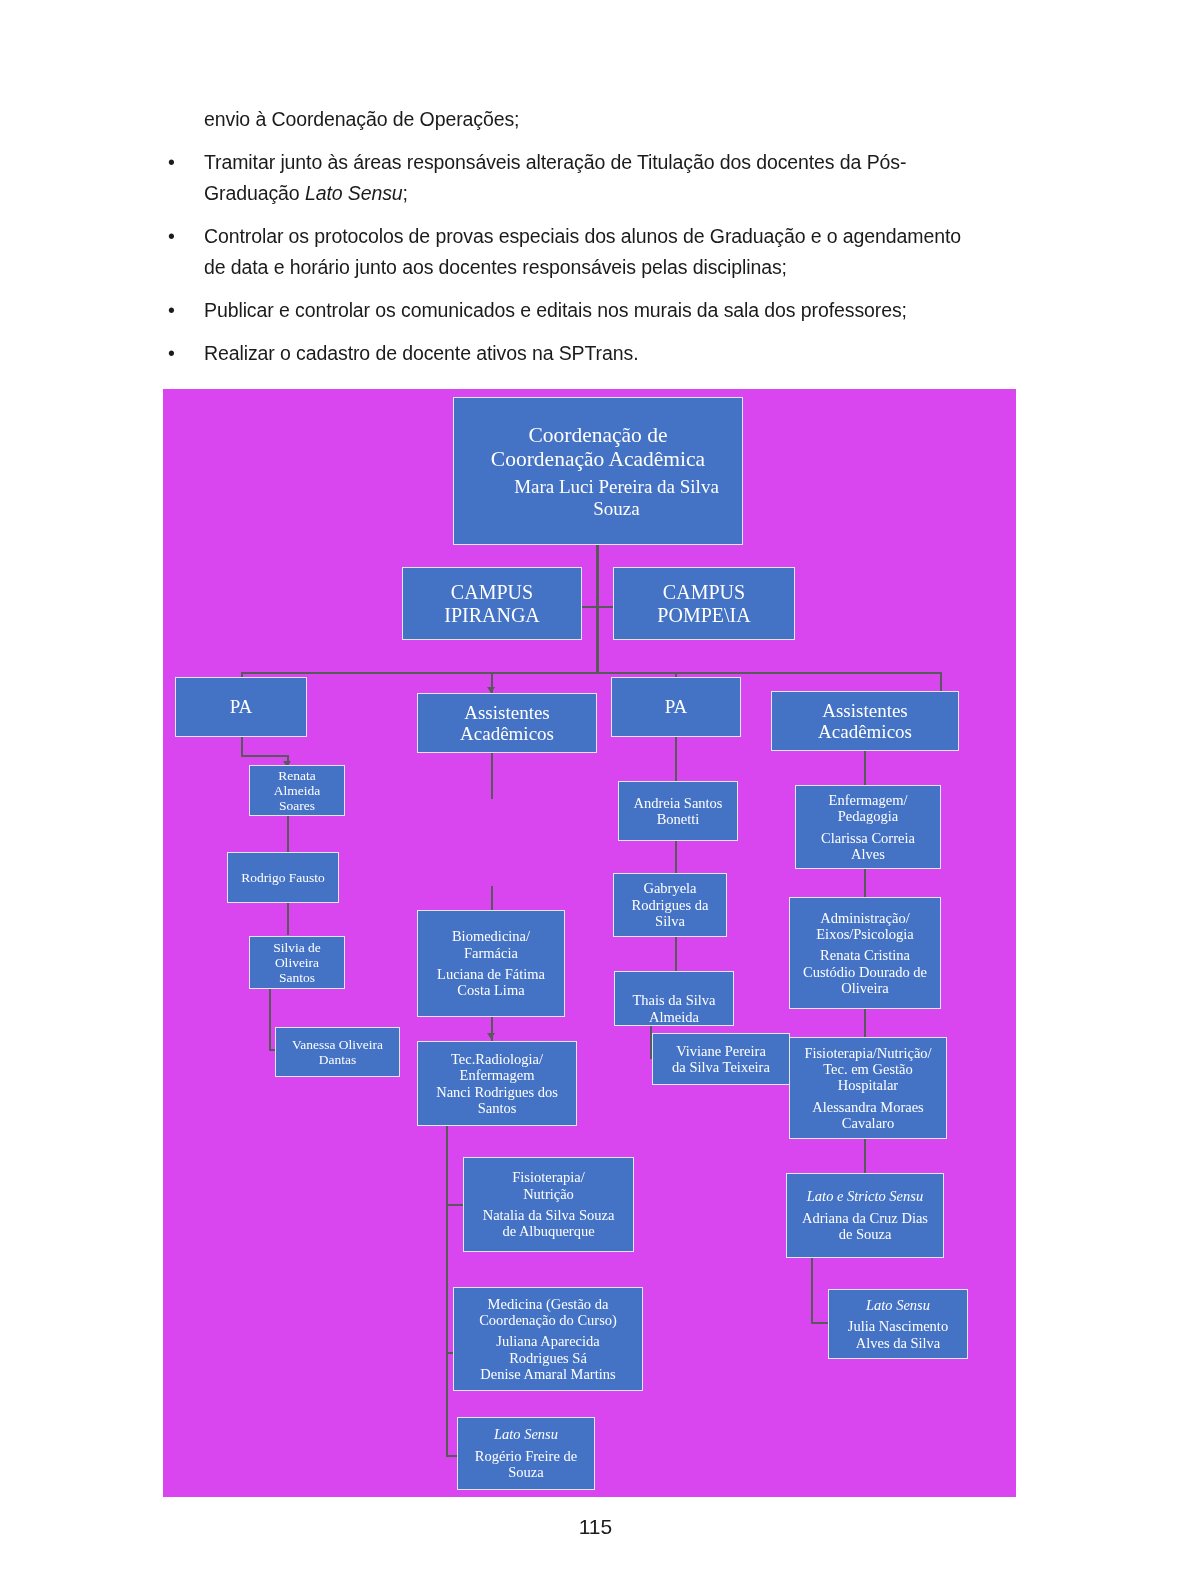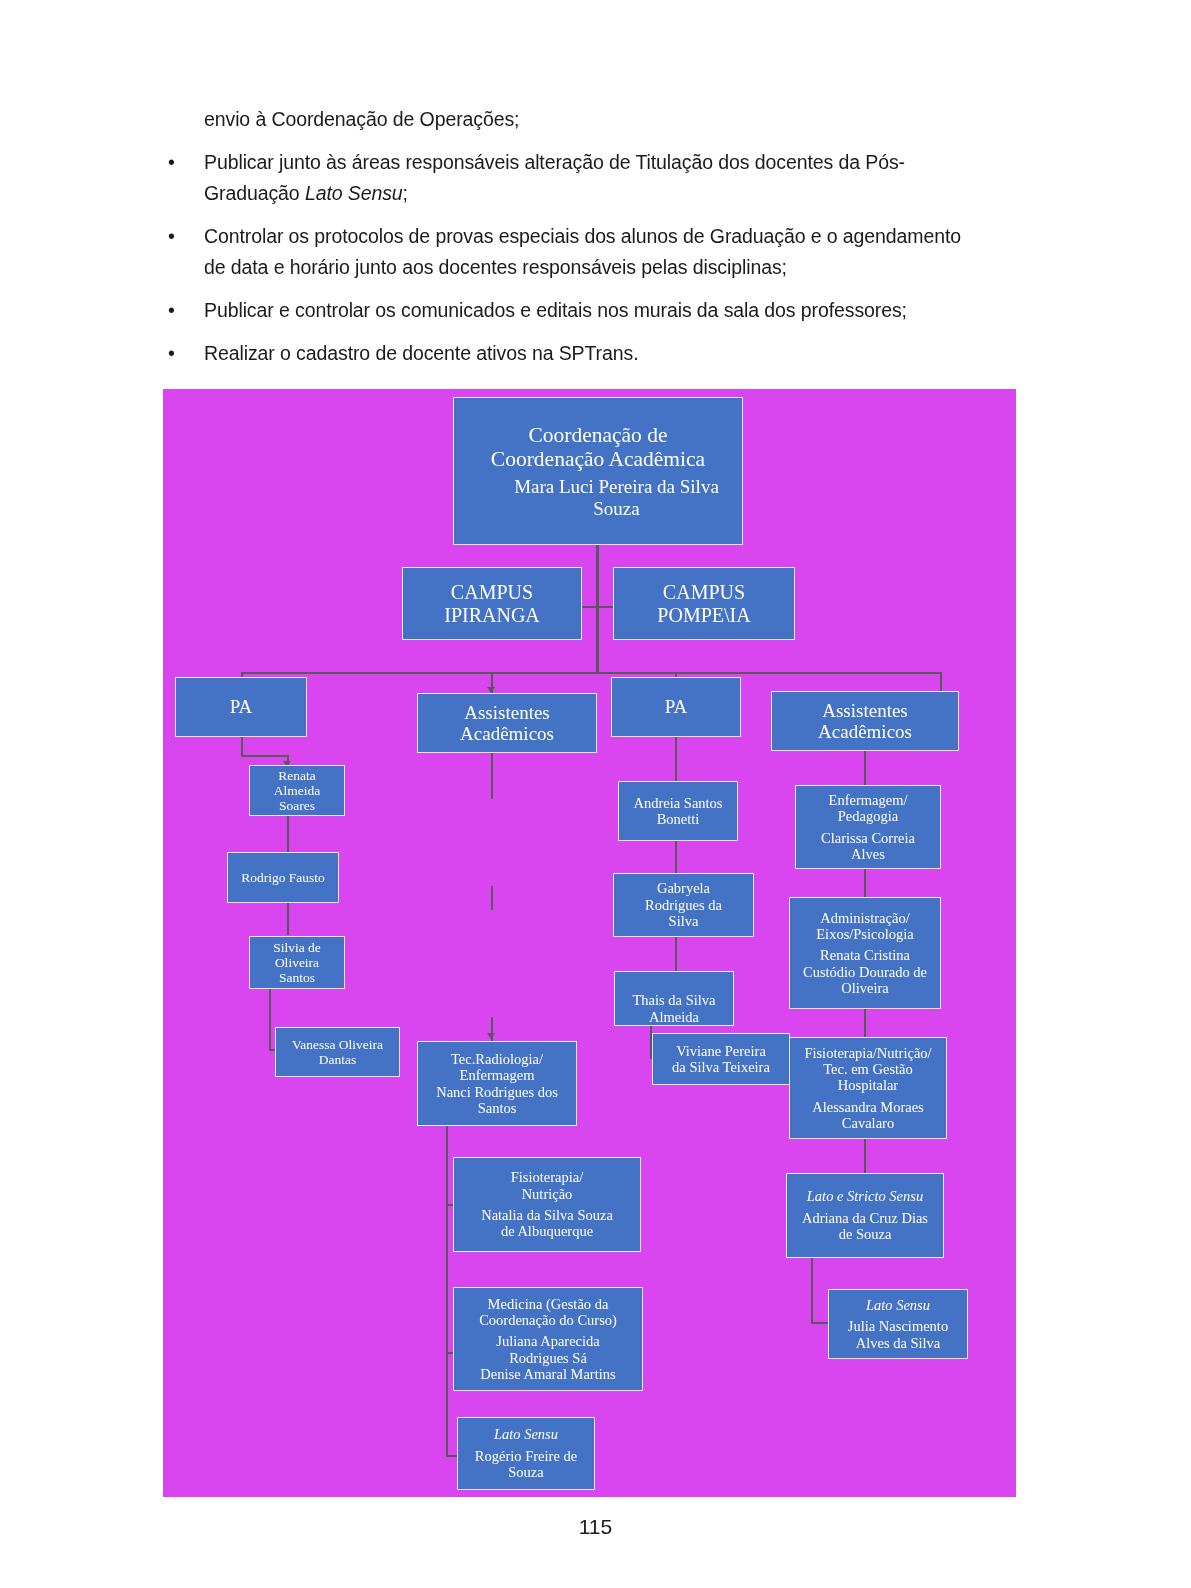--- a/index.html
+++ b/index.html
@@ -122,21 +122,21 @@
 <body>
 
 <div id="intro-text">
 
   <div class="intro-line intro-cont">
     <span>envio à Coordenação de Operações;</span>
   </div>
 
   <div class="intro-line intro-bullet-item">
     <span class="bullet-dot">•</span>
-    <span>Publicar junto às áreas responsáveis alteração de Titulação dos docentes da Pós-</span><br>
+    <span>Tramitar junto às áreas responsáveis alteração de Titulação dos docentes da Pós-</span><br>
     <span>Graduação </span><span class="ital">Lato Sensu</span><span>;</span>
   </div>
 
   <div class="intro-line intro-bullet-item">
     <span class="bullet-dot">•</span>
     <span>Controlar os protocolos de provas especiais dos alunos de Graduação e o agendamento</span><br>
     <span>de data e horário junto aos docentes responsáveis pelas disciplinas;</span>
   </div>
 
   <div class="intro-line intro-bullet-item">
@@ -247,29 +247,35 @@
     <span class="ln">Oliveira</span>
     <span class="ln">Santos</span>
   </div>
 
   <div class="node t-sm" style="left:112px; top:638px; width:125px; height:50px;">
     <span class="ln">Vanessa Oliveira</span>
     <span class="ln">Dantas</span>
   </div>
 
 
+  <div class="node t-md" style="left:254px; top:521px; width:148px; height:107px;">
+    <span class="ln">Biomedicina/</span>
+    <span class="ln">Farmácia</span>
+    <span class="ln gap-top">Luciana de Fátima</span>
+    <span class="ln">Costa Lima</span>
+  </div>
 
   <div class="node t-md" style="left:254px; top:652px; width:160px; height:85px;">
     <span class="ln">Tec.Radiologia/</span>
     <span class="ln">Enfermagem</span>
     <span class="ln">Nanci Rodrigues dos</span>
     <span class="ln">Santos</span>
   </div>
 
-  <div class="node t-md" style="left:290px; top:768px; width:188px; height:95px;">
+  <div class="node t-md" style="left:300px; top:768px; width:171px; height:95px;">
     <span class="ln">Fisioterapia/</span>
     <span class="ln">Nutrição</span>
     <span class="ln gap-top">Natalia da Silva Souza</span>
     <span class="ln">de Albuquerque</span>
   </div>
 
   <div class="node t-md" style="left:290px; top:898px; width:190px; height:104px;">
     <span class="ln">Medicina  (Gestão da</span>
     <span class="ln">Coordenação do Curso)</span>
     <span class="ln gap-top">Juliana Aparecida</span>
@@ -281,21 +287,21 @@
     <span class="ln ital">Lato Sensu</span>
     <span class="ln gap-top">Rogério Freire de</span>
     <span class="ln">Souza</span>
   </div>
 
   <div class="node t-md" style="left:455px; top:392px; width:120px; height:60px;">
     <span class="ln">Andreia Santos</span>
     <span class="ln">Bonetti</span>
   </div>
 
-  <div class="node t-md" style="left:450px; top:484px; width:141px; height:64px;">
+  <div class="node t-md" style="left:450px; top:484px; width:114px; height:64px;">
     <span class="ln">Gabryela</span>
     <span class="ln">Rodrigues da</span>
     <span class="ln">Silva</span>
   </div>
 
   <div class="node t-md" style="left:451px; top:582px; width:120px; height:55px;justify-content:flex-end;">
     <span class="ln">Thais da Silva</span>
     <span class="ln">Almeida</span>
   </div>
 

